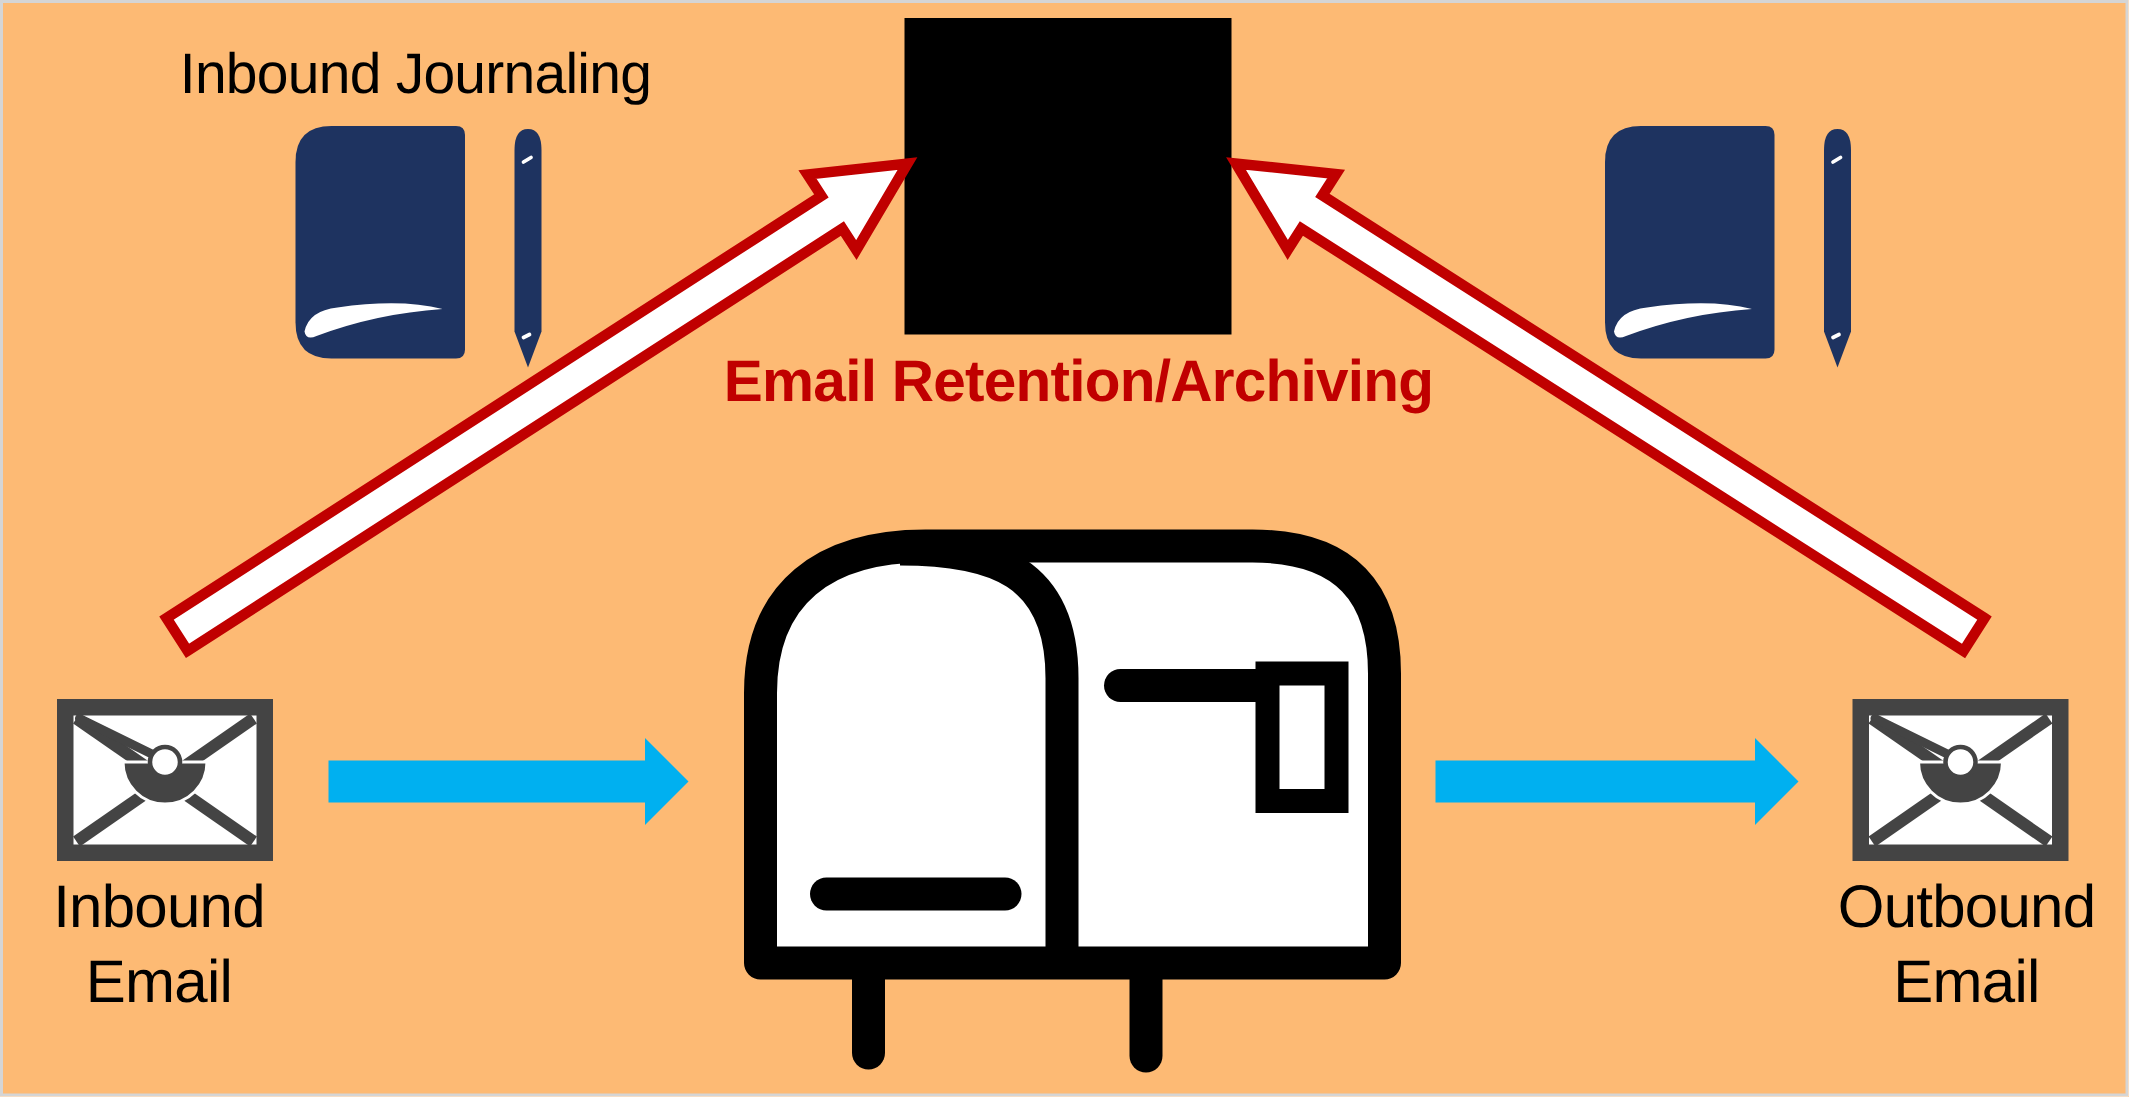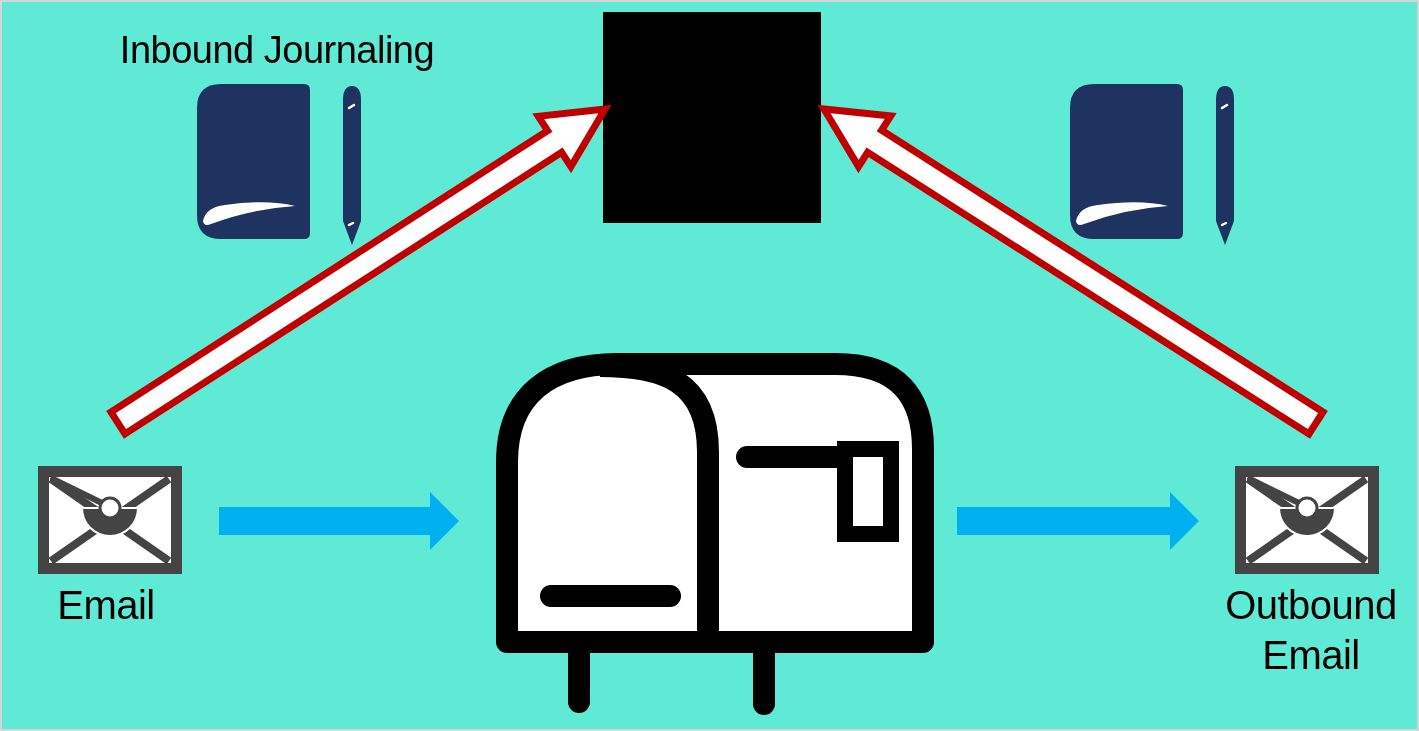--- a/index.html
+++ b/index.html
@@ -10,21 +10,21 @@
     --black:#000000;
     --border:#D5D5D5;
     --text:#000000;
   }
   html,body{margin:0;padding:0;background:#fff;}
   .canvas{
     position:relative;
     width:1419px;height:731px;
     box-sizing:border-box;
     border:2px solid var(--border);
-    background:#5eead4;
+    background:#fdba74;
     overflow:hidden;
     font-family:"Liberation Sans","DejaVu Sans",sans-serif;
     color:var(--text);
   }
   .abs{position:absolute;}
   .lbl{
     text-align:center;
     color:var(--text);
     letter-spacing:-0.5px;
     white-space:nowrap;
@@ -56,22 +56,24 @@
 </head>
 <body>
 
 <div class="canvas">
 
   <div class="abs lbl lbl-top" style="left:50px;top:26px;width:450px;">Inbound Journaling</div>
 
 
   <div class="abs archive-box" style="left:601px;top:10px;width:218px;height:211px;"></div>
 
+  <div class="abs caption-red" style="left:417px;top:231px;width:600px;">Email Retention/Archiving</div>
 
   <div class="abs lbl lbl-bottom" style="left:4px;top:578px;width:200px;">
+    <div>Inbound</div>
     <div>Email</div>
   </div>
 
   <div class="abs lbl lbl-bottom" style="left:1204px;top:578px;width:210px;">
     <div>Outbound</div>
     <div>Email</div>
   </div>
 
   <svg class="layer" width="1419" height="731" viewBox="0 0 1419 731">
 

